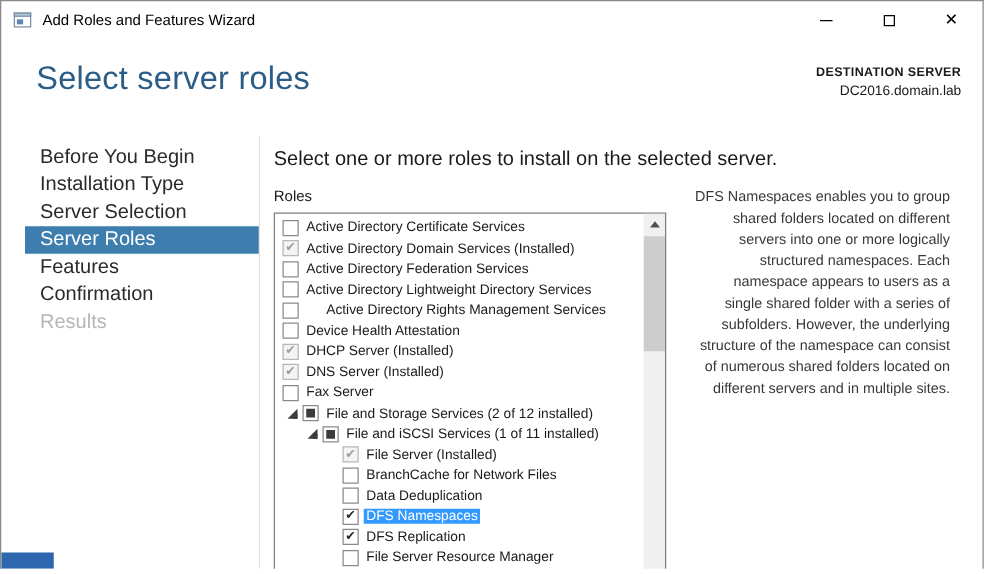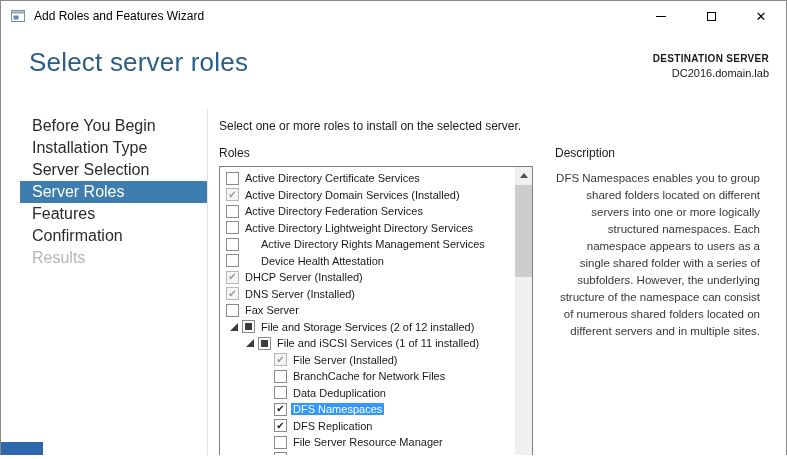--- a/index.html
+++ b/index.html
@@ -46,21 +46,21 @@
   
   .body { flex: 1; display: flex; min-height: 0; }
   .sidebar { width: 207px; flex: none; border-right: 1px solid #e3e3e3; padding-top: 6px; }
   .side-item {
     margin-left: 19px; height: 22px; line-height: 22px;
     padding-left: 12px; font-size: 16px; color: #2a2a2a;
   }
   .side-item.selected { background: var(--nav-selected, #3d7eae); color: #fff; }
   .side-item.disabled { color: #b5b5b5; }
   .content { flex: 1; padding: 10px 0 0 11px; }
-  .instruction { font-size: 12px; color: #1a1a1a; }
+  .instruction { font-size: 16px; color: #1a1a1a; }
   .cols { display: flex; margin-top: 13px; }
   .roles-col { width: 314px; flex: none; }
   .roles-label { font-size: 12px; color: #1a1a1a; margin-bottom: 6px; }
   .list-wrap {
     position: relative; width: 314px; height: 320px;
     border: 1px solid #7f7f7f; background: #fff;
   }
   .rows { position: absolute; left: 0; top: 0; right: 17px; bottom: 0; padding-top: 3px; overflow: hidden; }
   .tree-row { display: flex; align-items: center; height: 16.5px; font-size: 11px; color: #1a1a1a; white-space: nowrap; }
   .expander { width: 16px; flex: none; display: inline-flex; align-items: center; justify-content: center; }
@@ -164,21 +164,21 @@
                   <span class="lbl">Active Directory Federation Services</span>
                 </div>
                 <div class="tree-row" style="padding-left: 6px;">
                   <span class="cb unchecked"></span>
                   <span class="lbl">Active Directory Lightweight Directory Services</span>
                 </div>
                 <div class="tree-row" style="padding-left: 6px; gap: 16px;">
                   <span class="cb unchecked"></span>
                   <span class="lbl">Active Directory Rights Management Services</span>
                 </div>
-                <div class="tree-row" style="padding-left: 6px; gap: 16px;">
+                <div class="tree-row" style="padding-left: 6px;">
                   <span class="cb unchecked"></span>
                   <span class="lbl">Device Health Attestation</span>
                 </div>
                 <div class="tree-row" style="padding-left: 6px;">
                   <span class="cb installed"></span>
                   <span class="lbl">DHCP Server (Installed)</span>
                 </div>
                 <div class="tree-row" style="padding-left: 6px;">
                   <span class="cb installed"></span>
                   <span class="lbl">DNS Server (Installed)</span>
@@ -226,21 +226,20 @@
                   <span class="lbl">File Server VSS Agent Service</span>
                 </div>
               </div>
             <div class="scrollbar">
               <div class="sb-up"></div>
               <div class="sb-thumb"></div>
             </div>
           </div>
         </div>
         <div class="desc-col">
-          <div class="desc-heading">Description</div>
           <div class="desc-text">DFS Namespaces enables you to group shared folders located on different servers into one or more logically structured namespaces. Each namespace appears to users as a single shared folder with a series of subfolders. However, the underlying structure of the namespace can consist of numerous shared folders located on different servers and in multiple sites.</div>
         </div>
       </div>
     </div>
   </div>
 
   <div class="artifact"></div>
 </div>
 
 </body></html>

